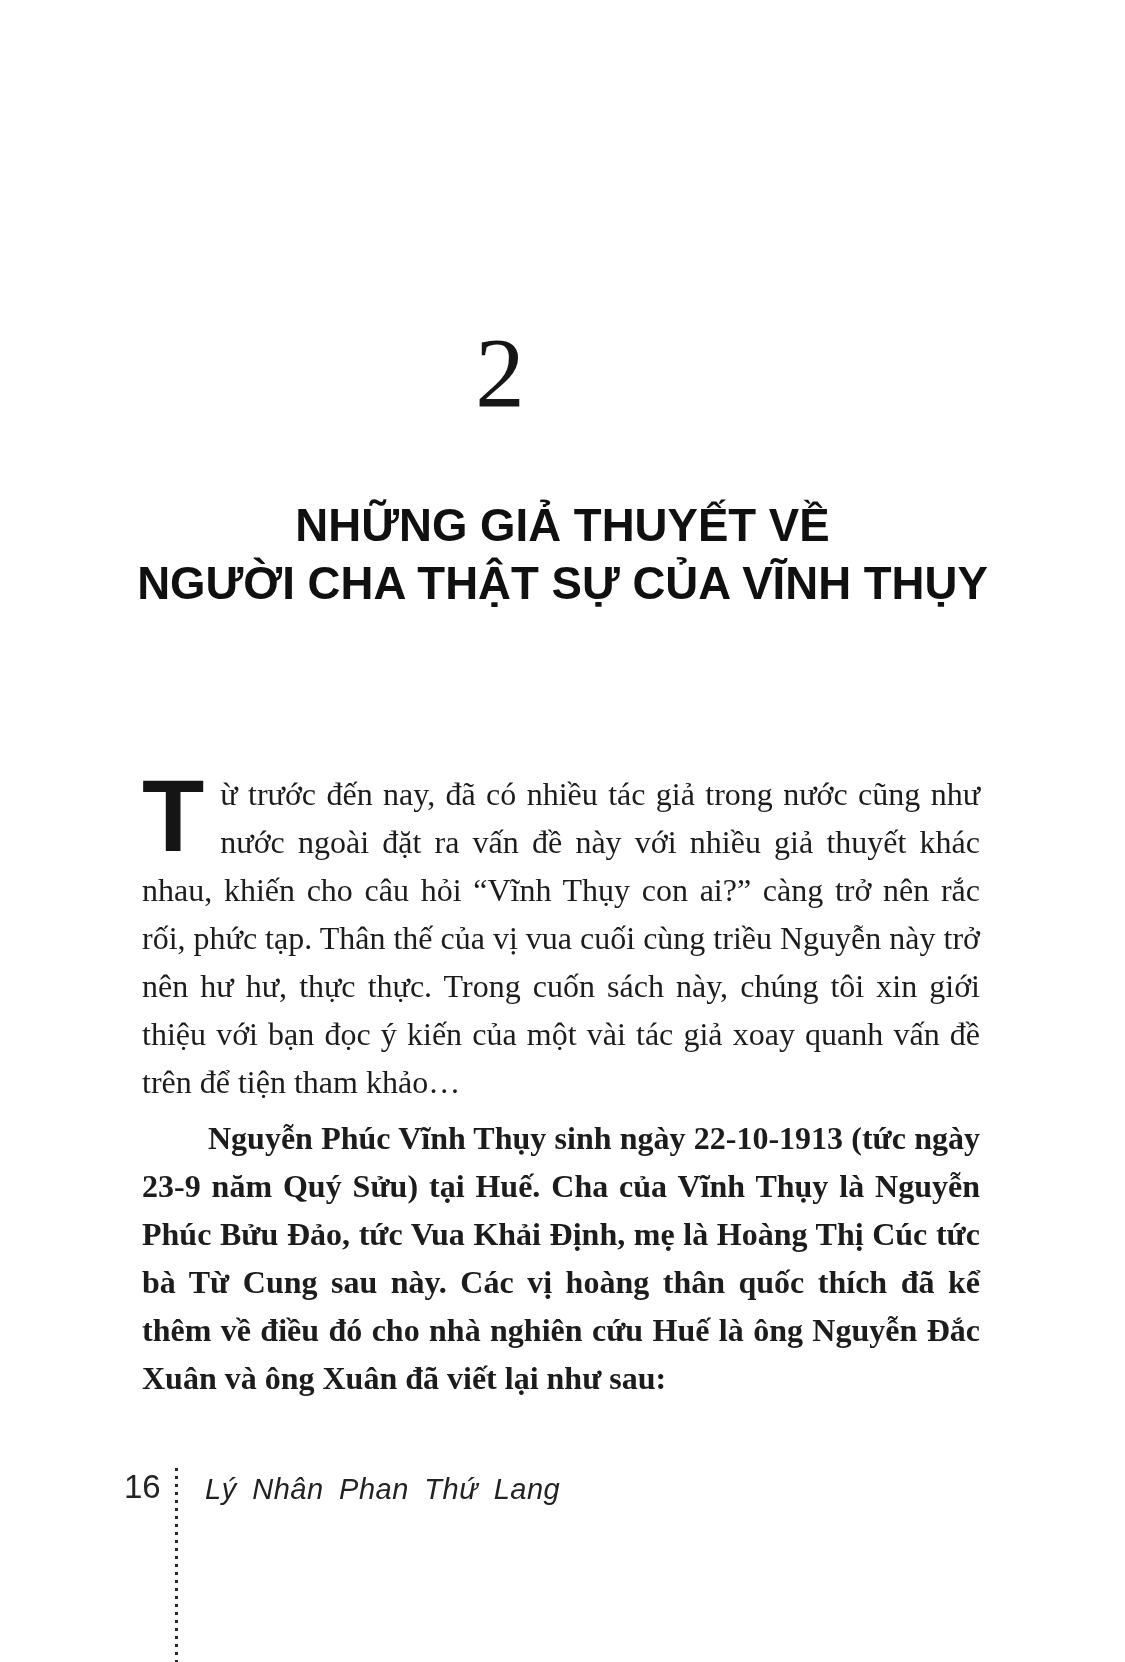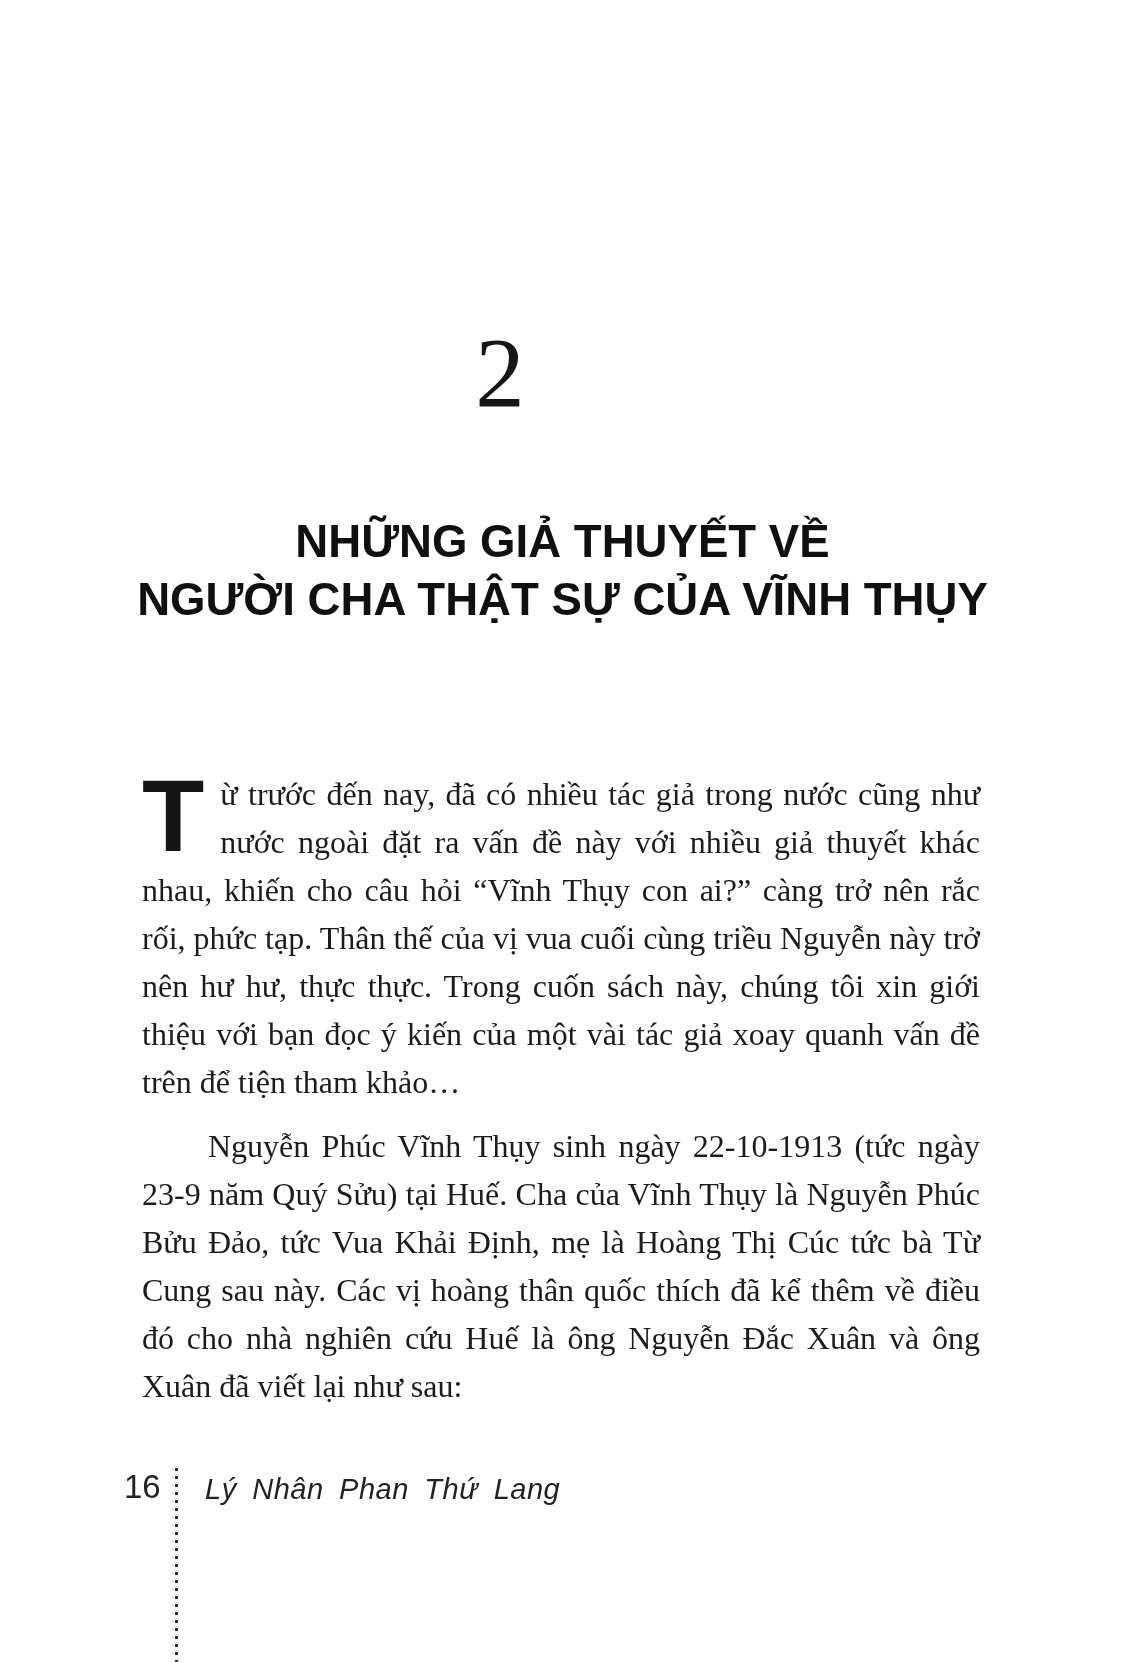--- a/index.html
+++ b/index.html
@@ -25,21 +25,21 @@
     font-family: "Liberation Serif", serif;
     font-size: 99px;
     line-height: 110px;
     color: #161616;
   }
   .chapter-title {
     position: absolute;
     top: 496px;
     left: 0;
     right: 0;
-    margin: 16px;
+    margin: 0;
     text-align: center;
     font-family: "Liberation Sans", sans-serif;
     font-weight: 700;
     font-size: 47px;
     line-height: 58px;
     letter-spacing: 0px;
     color: #101010;
   }
   .title-line {
     display: block;
@@ -54,22 +54,23 @@
     width: 838px;
   }
   .body-text p {
     margin: 0;
     font-size: 32px;
     line-height: 48px;
     text-align: justify;
     color: #1c1c1c;
   }
   .body-text p.indent {
-    margin-top: 16px;
+    margin-top: 8px;
     text-indent: 66px;
+    font-weight: bold;
   }
   .dropcap {
     float: left;
     font-family: "Liberation Sans", sans-serif;
     font-weight: 700;
     font-size: 102px;
     line-height: 80px;
     padding-top: 6px;
     margin: 0 16px 0 0;
     color: #151515;

